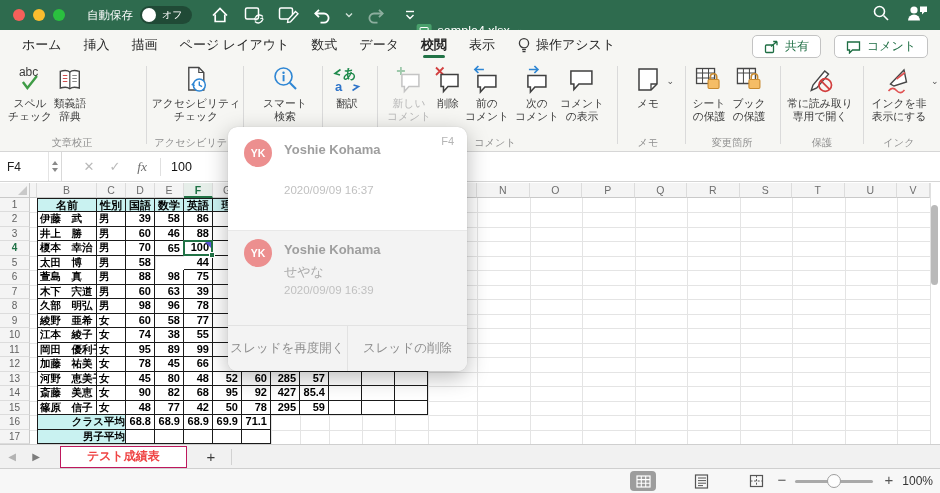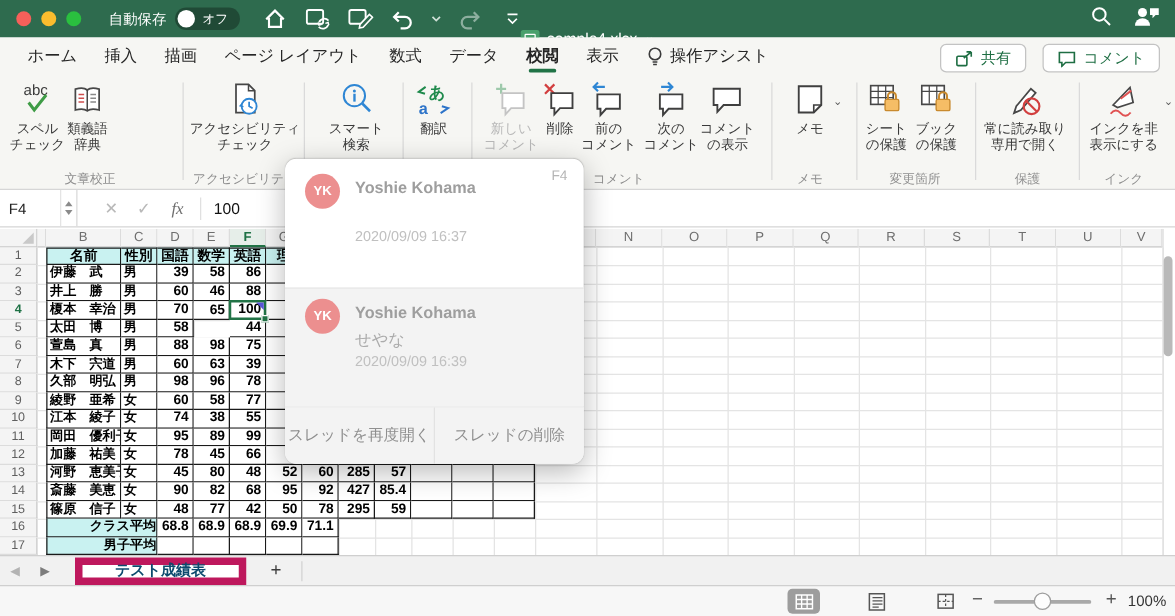--- a/index.html
+++ b/index.html
@@ -85,21 +85,21 @@
   .ctext { position:absolute; left:56px; font-size:13px; color:#ababab; }
   .cts   { position:absolute; left:56px; font-size:11.5px; color:#c0c0c0; }
   .psec2 { position:absolute; left:0; top:103px; width:239px; height:95px; background:#f3f3f3; border-top:1px solid #e8e8e8; }
   .pfoot { position:absolute; left:0; top:198px; width:239px; height:46px; background:#f3f3f3; border-top:1px solid #e2e2e2; border-radius:0 0 9px 9px; display:flex; }
   .pbtn { flex:1; display:flex; align-items:center; justify-content:center; font-size:12.5px; color:#8f8f8f; }
   .pbtn + .pbtn { border-left:1px solid #e2e2e2; }
 
   
   .sheetbar { position:absolute; left:0; top:444px; width:940px; height:24px; background:#f1f1f1; border-top:1px solid #cfcfcf; display:flex; align-items:center; }
   .sarrow { font-size:10px; width:24px; text-align:center; }
-  .stab { height:22px; margin-left:12px; padding:0 26px; background:#fff; border:6px solid #be185d; display:flex; align-items:center; font-size:12px; font-weight:bold; color:#0c4a6e; }
+  .stab { height:22px; margin-left:12px; padding:0 26px; background:#fff; border:1px solid #be185d; display:flex; align-items:center; font-size:12px; font-weight:bold; color:#ef4444; }
   .splus { font-size:15px; color:#3c3c3c; margin-left:14px; width:20px; text-align:center; }
   .sdiv { width:1px; height:16px; background:#d2d2d2; margin-left:10px; }
 
   
   .statusbar { position:absolute; left:0; top:468px; width:940px; height:25px; background:#f7f7f7; border-top:1px solid #cfcfcf; }
   .viewbtn { position:absolute; top:2px; width:26px; height:20px; border-radius:4px; display:flex; align-items:center; justify-content:center; }
   .viewbtn.on { background:#9d9d9d; }
   .zminus,.zplus { position:absolute; top:2px; font-size:15px; color:#555; width:16px; text-align:center; }
   .ztrack { position:absolute; top:11px; left:795px; width:78px; height:3px; background:#a9a9a9; border-radius:2px; }
   .zthumb { position:absolute; top:5px; left:827px; width:14px; height:14px; border-radius:50%; background:#fdfdfd; border:1px solid #9e9e9e; }

